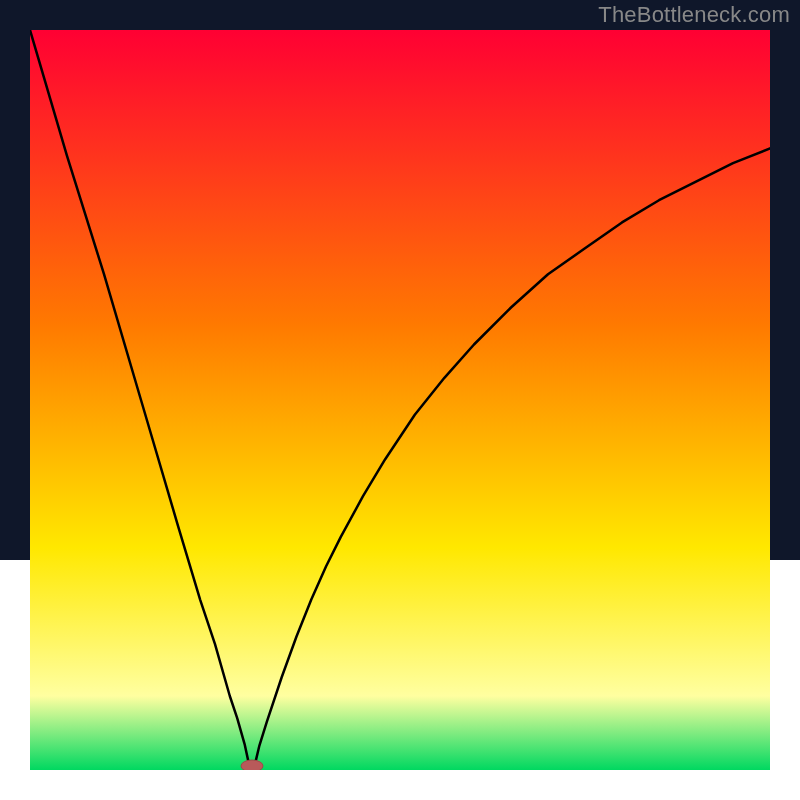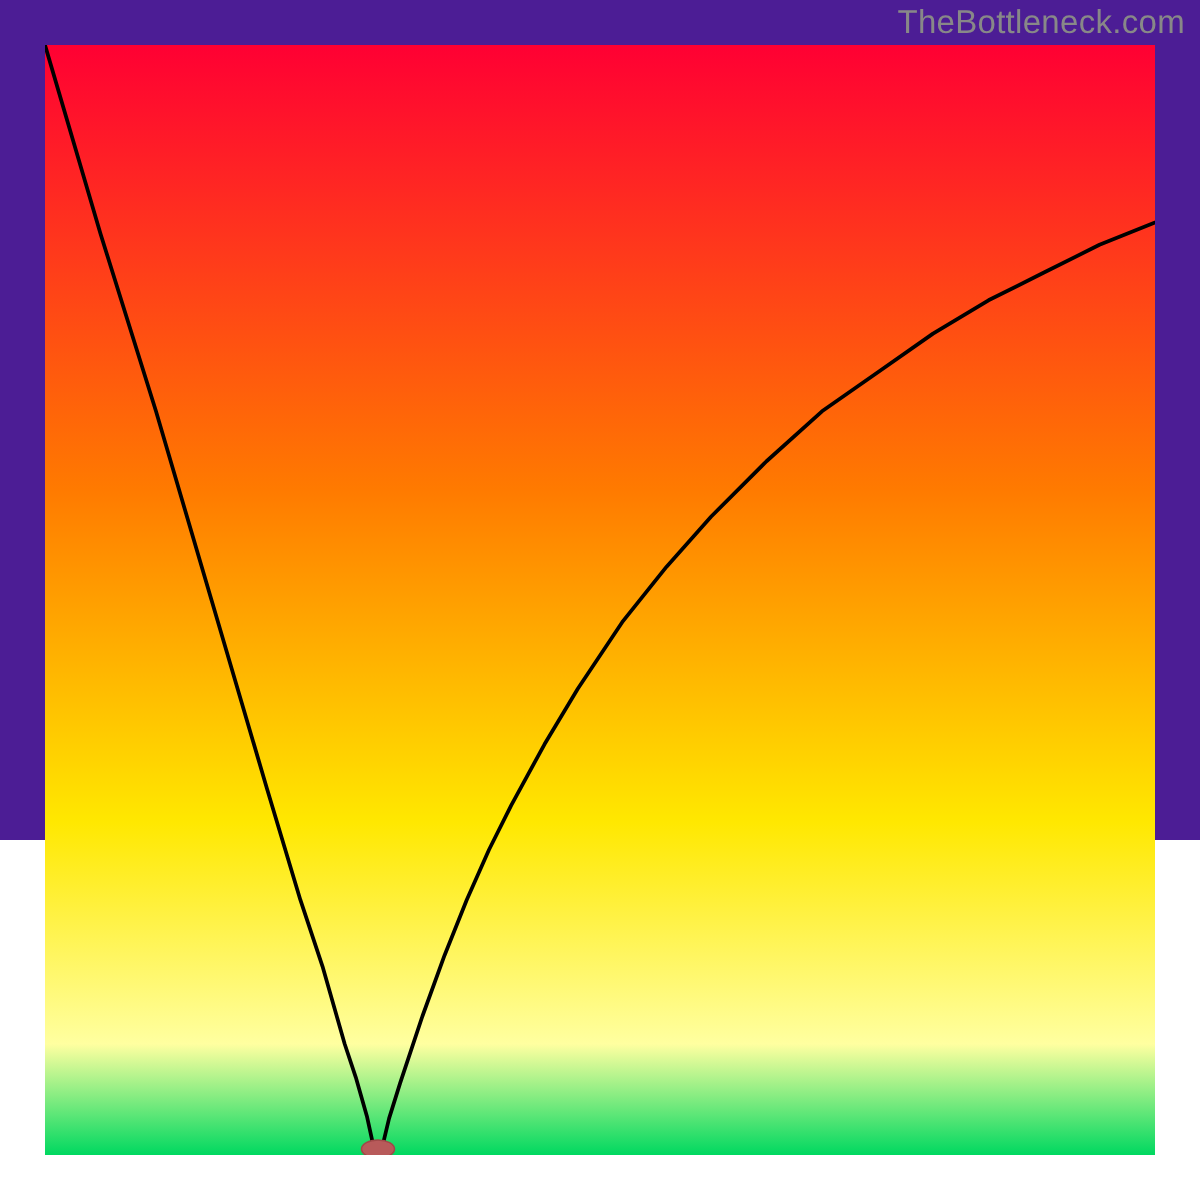--- a/index.html
+++ b/index.html
@@ -8,21 +8,21 @@
     width: 800px;
     height: 800px;
     overflow: hidden;
     background: #fff;
     font-family: Arial, Helvetica, sans-serif;
   }
   .frame {
     position: relative;
     width: 800px;
     height: 560px;
-    background: #4c1d95;
+    background: #0f172a;
   }
   .watermark {
     position: absolute;
     top: 2px;
     right: 10px;
     color: #888;
     font-size: 22px;
     font-weight: 500;
     letter-spacing: 0.2px;
     z-index: 10;

